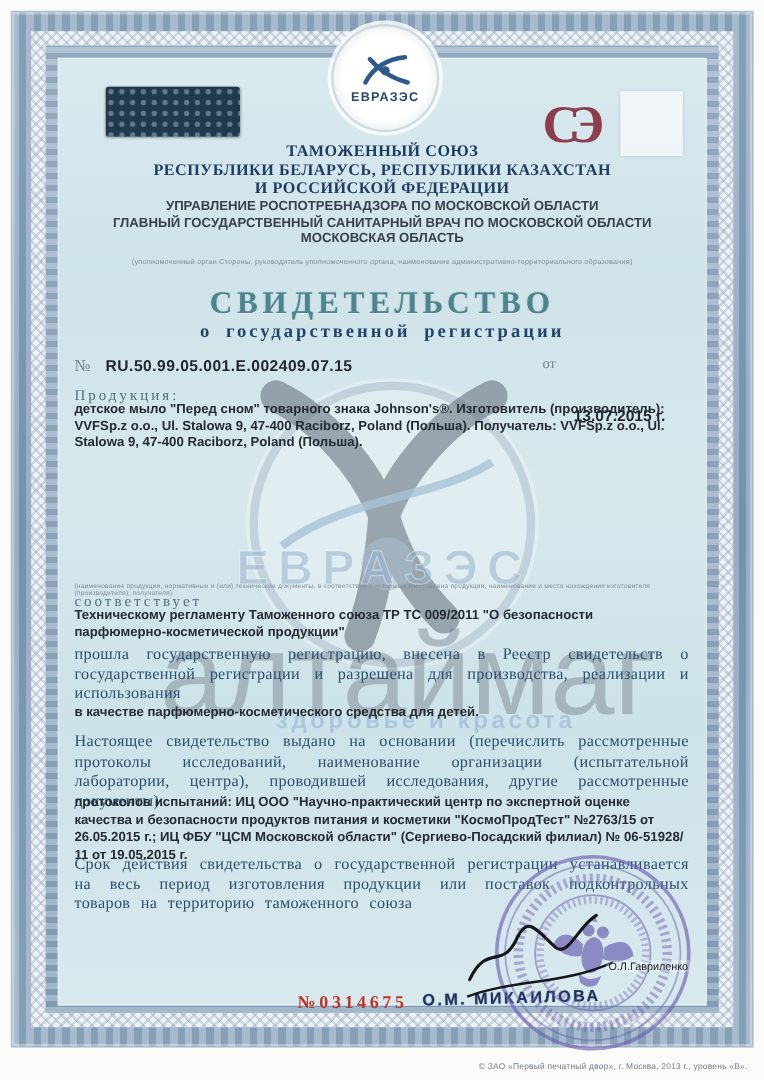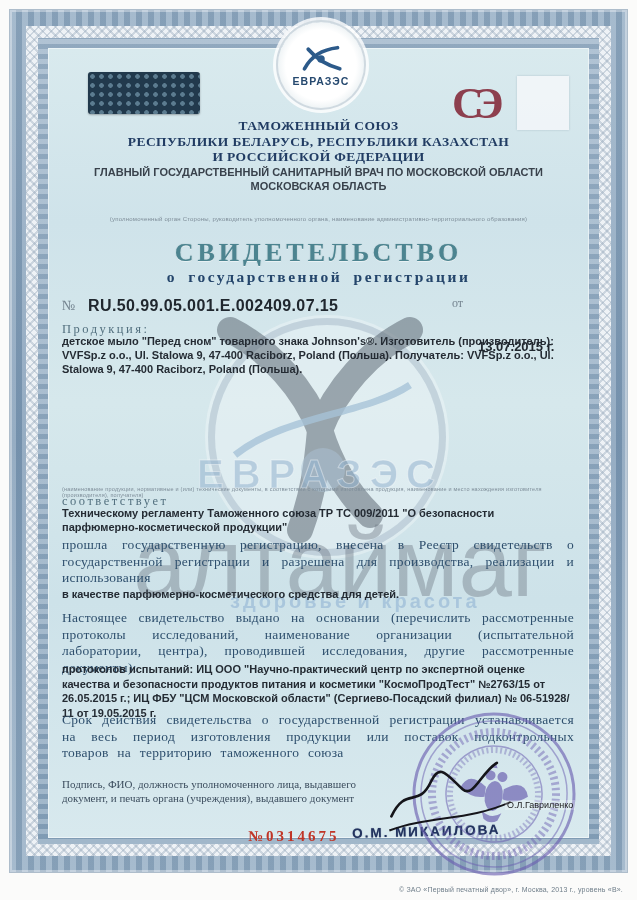--- a/index.html
+++ b/index.html
@@ -60,21 +60,21 @@
   .note1{left:60px;top:216px;width:517px;}
 
   .title{left:60px;top:238px;width:517px;text-align:center;color:#4c8490;font-weight:bold;
     font-size:26px;letter-spacing:4px;text-shadow:0 1px 0 rgba(255,255,255,.6),0 0 1px rgba(40,90,100,.5);}
   .subtitle{left:60px;top:268px;width:517px;text-align:center;color:#24456b;font-weight:bold;
     font-size:15.5px;letter-spacing:2.5px;word-spacing:5px;}
 
   
   .num-label{left:62px;top:298px;color:#74849ا0;color:#748490;font-size:14px;}
   .num-value{left:88px;top:297px;font-family:"Liberation Sans",sans-serif;font-weight:bold;
-    font-size:16px;color:#20272e;letter-spacing:.4px;}
+    font-size:13px;color:#20272e;letter-spacing:.4px;}
   .date-label{left:452px;top:296px;color:#748490;font-size:12px;}
   .date-value{left:478px;top:299px;font-family:"Liberation Sans",sans-serif;font-weight:bold;
     font-size:13px;color:#20272e;margin-top:40px;}
 
   .sec-label{color:#53707f;font-size:12.5px;letter-spacing:2.5px;}
   .prod-label{left:62px;top:322px;}
   .prod-text{left:62px;top:334px;width:512px;font-family:"Liberation Sans",sans-serif;
     font-weight:bold;font-size:11px;line-height:14px;color:#242b33;}
 
   .note2{left:62px;top:486px;width:512px;text-align:left;font-size:5.5px;}
@@ -163,20 +163,21 @@
     </svg>
     <div class="label">ЕВРАЗЭС</div>
   </div>
 
   <div class="abs hdr">
     <div>ТАМОЖЕННЫЙ СОЮЗ</div>
     <div>РЕСПУБЛИКИ БЕЛАРУСЬ, РЕСПУБЛИКИ КАЗАХСТАН</div>
     <div>И РОССИЙСКОЙ ФЕДЕРАЦИИ</div>
   </div>
   <div class="abs auth">
+    <div>УПРАВЛЕНИЕ РОСПОТРЕБНАДЗОРА ПО МОСКОВСКОЙ ОБЛАСТИ</div>
     <div>ГЛАВНЫЙ ГОСУДАРСТВЕННЫЙ САНИТАРНЫЙ ВРАЧ ПО МОСКОВСКОЙ ОБЛАСТИ</div>
     <div>МОСКОВСКАЯ ОБЛАСТЬ</div>
   </div>
   <div class="abs form-note note1">(уполномоченный орган Стороны, руководитель уполномоченного органа, наименование административно-территориального образования)</div>
 
   <div class="abs title">СВИДЕТЕЛЬСТВО</div>
   <div class="abs subtitle">о государственной регистрации</div>
 
   <div class="abs num-label">№</div>
   <div class="abs num-value">RU.50.99.05.001.Е.002409.07.15</div>
@@ -191,21 +192,20 @@
   <div class="abs conf-text">Техническому регламенту Таможенного союза ТР ТС 009/2011 "О безопасности парфюмерно-косметической продукции"</div>
 
   <div class="abs para reg-text">прошла государственную регистрацию, внесена в Реестр свидетельств о государственной регистрации и разрешена для производства, реализации и использования</div>
   <div class="abs usage-text">в качестве парфюмерно-косметического средства для детей.</div>
 
   <div class="abs para basis-text">Настоящее свидетельство выдано на основании (перечислить рассмотренные протоколы исследований, наименование организации (испытательной лаборатории, центра), проводившей исследования, другие рассмотренные документы):</div>
   <div class="abs proto-text">протоколов испытаний: ИЦ ООО "Научно-практический центр по экспертной оценке качества и безопасности продуктов питания и косметики "КосмоПродТест" №2763/15 от 26.05.2015 г.; ИЦ ФБУ "ЦСМ Московской области" (Сергиево-Посадский филиал) № 06-51928/ 11 от 19.05.2015 г.</div>
 
   <div class="abs para valid-text">Срок действия свидетельства о государственной регистрации устанавливается на весь период изготовления продукции или поставок подконтрольных товаров на территорию таможенного союза</div>
 
-  <div class="abs sig-note">Подпись, ФИО, должность уполномоченного лица, выдавшего документ, и печать органа (учреждения), выдавшего документ</div>
   <div class="abs blank-number">№0314675</div>
   <div class="abs signer-name">О.М. МИКАИЛОВА</div>
 
   <svg class="abs signature" viewBox="0 0 135 85">
     <path d="M5 60 C 22 30, 32 55, 47 28 C 57 10, 63 22, 78 38 C 88 48, 98 22, 114 14" fill="none" stroke="#15151a" stroke-width="2.6" stroke-linecap="round"></path>
     <path d="M2 74 C 42 62, 82 70, 125 54" fill="none" stroke="#15151a" stroke-width="2"></path>
   </svg>
 
   <svg class="abs stamp" viewBox="0 0 172 172">
     <g stroke="#6b5fb0" fill="none">

